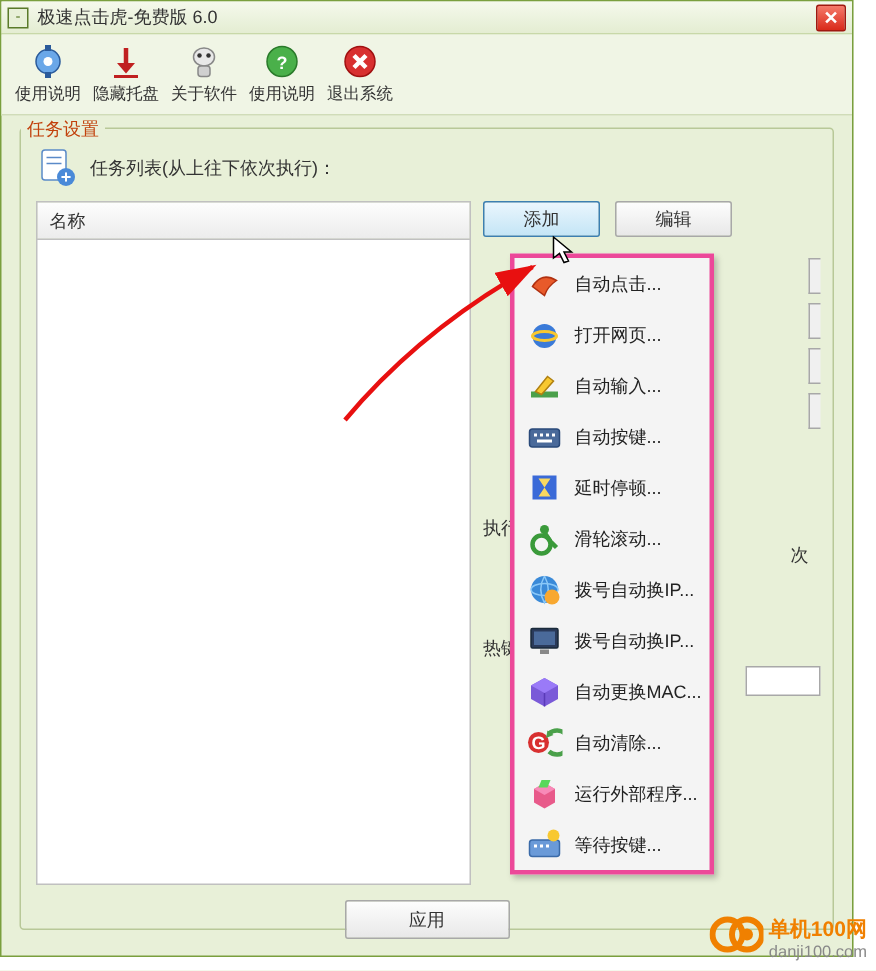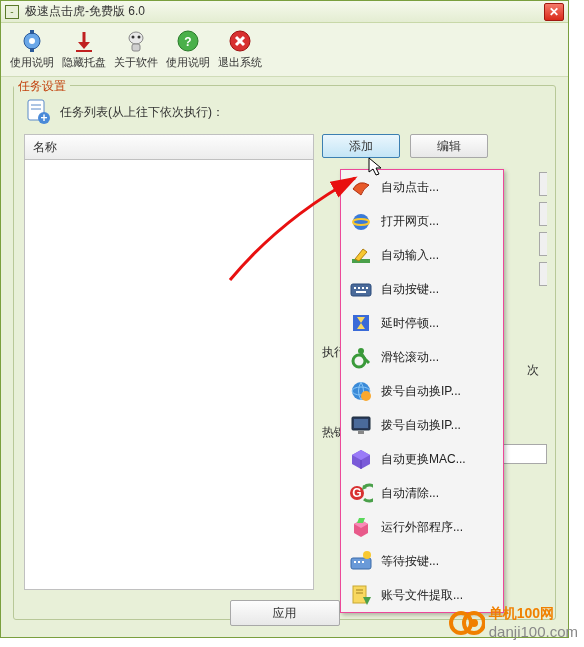--- a/index.html
+++ b/index.html
@@ -27,29 +27,29 @@
 .btn{height:24px;border:1px solid #a8a8a8;background:linear-gradient(#fdfdfd,#e8e8e8);border-radius:2px;cursor:pointer;display:flex;align-items:center;justify-content:center;color:#333}
 .btn-row{display:flex;gap:10px;margin-bottom:24px}
 .btn-row .btn{width:78px}
 .btn.active{border:1px solid #3c7fb1;background:linear-gradient(#eaf6fd,#c4e5f6)}
 .side-btn-stub{position:absolute;right:-2px;width:8px;height:24px;border:1px solid #a8a8a8;border-right:none;background:#f0f0f0}
 .label-exec{position:absolute;left:0;top:210px;color:#333}
 .label-hotkey{position:absolute;left:0;top:290px;color:#333}
 .label-times{position:absolute;right:6px;top:228px;color:#333}
 .input-stub{position:absolute;right:-2px;width:50px;height:20px;border:1px solid #a8a8a8;background:#fff}
 .apply-btn{width:110px;height:26px;margin:10px auto 12px}
-.dropdown{position:absolute;left:340px;top:169px;width:164px;background:#f4f4f4;border:1px solid #ec4899;box-shadow:2px 2px 4px rgba(0,0,0,.25);z-index:50}
+.dropdown{position:absolute;left:340px;top:169px;width:136px;background:#f4f4f4;border:3px solid #ec4899;box-shadow:2px 2px 4px rgba(0,0,0,.25);z-index:50}
 .dd-item{height:34px;display:flex;align-items:center;padding:0 8px;gap:8px;cursor:pointer}
 .dd-icon{width:24px;height:24px;flex-shrink:0;display:flex;align-items:center;justify-content:center}
 .dd-label{color:#222;white-space:nowrap}
 .arrow{position:absolute;left:220px;top:170px;z-index:60;pointer-events:none}
 .cursor{position:absolute;left:368px;top:157px;z-index:70;pointer-events:none}
-.watermark{position:absolute;right:6px;bottom:6px;display:flex;align-items:flex-start;gap:4px;z-index:80}
+.watermark{position:absolute;right:6px;bottom:6px;display:flex;align-items:flex-end;gap:4px;z-index:80}
 .wm-text{color:#f08000;font-size:14px;font-weight:bold}
-.wm-sub{color:#888;font-size:15px}
+.wm-sub{color:#888;font-size:11px}
 </style>
 </head>
 <body>
 
 <div class="window">
   <div class="titlebar">
     <div class="titlebar-icon">-</div>
     <div class="titlebar-text">极速点击虎-免费版 6.0</div>
     <div class="close-btn">✕</div>
   </div>
@@ -262,31 +262,20 @@
         <svg width="24" height="24">
           <rect x="2" y="9" width="20" height="11" rx="2" fill="#6a9ad8" stroke="#3a6aa8"></rect>
           <rect x="5" y="12" width="2" height="2" fill="#fff"></rect>
           <rect x="9" y="12" width="2" height="2" fill="#fff"></rect>
           <rect x="13" y="12" width="2" height="2" fill="#fff"></rect>
           <circle cx="18" cy="6" r="4" fill="#f8c830"></circle>
         </svg>
       </div>
       <div class="dd-label">等待按键...</div>
     </div>
-  <div class="dd-item">
-      <div class="dd-icon">
-        <svg width="24" height="24">
-          <rect x="4" y="3" width="13" height="17" fill="#f8d860" stroke="#c8a830"></rect>
-          <line x1="7" y1="7" x2="14" y2="7" stroke="#a08020"></line>
-          <line x1="7" y1="10" x2="14" y2="10" stroke="#a08020"></line>
-          <polygon points="14,14 22,14 18,22" fill="#4aa04a"></polygon>
-        </svg>
-      </div>
-      <div class="dd-label">账号文件提取...</div>
-    </div>
 </div>
 
 <svg class="arrow" width="160" height="120">
     <defs>
       <marker id="ah" markerWidth="10" markerHeight="10" refX="8" refY="3" orient="auto">
         <polygon points="0,0 9,3 0,6" fill="#e81010"></polygon>
       </marker>
     </defs>
     <path d="M10 110 Q60 50 135 8" fill="none" stroke="#e81010" stroke-width="3" marker-end="url(#ah)"></path>
   </svg>

